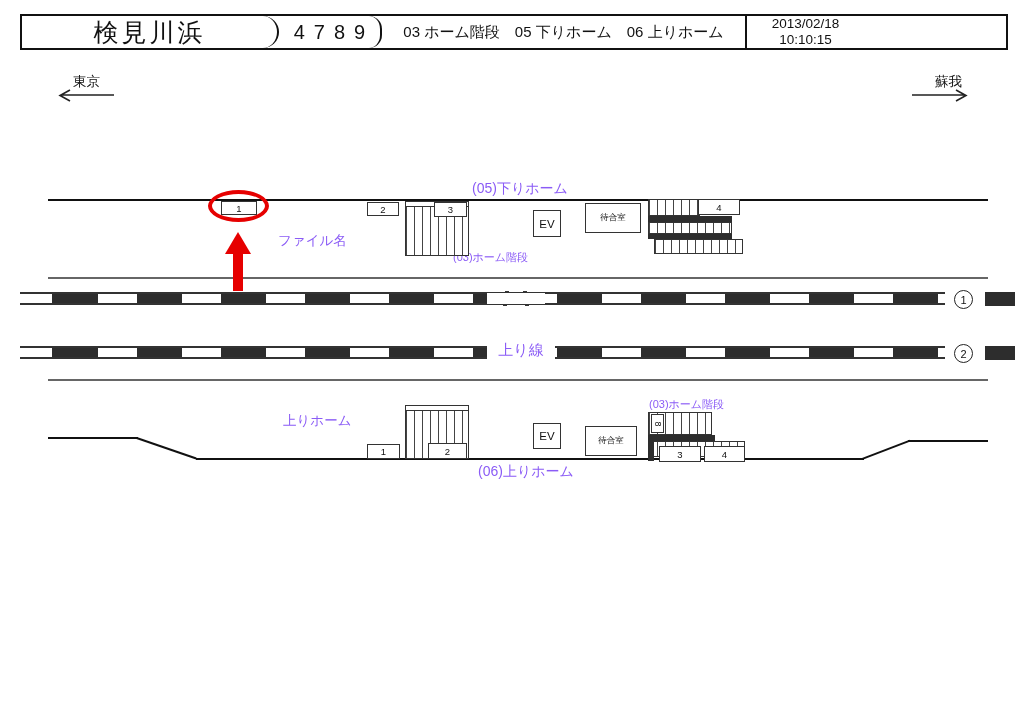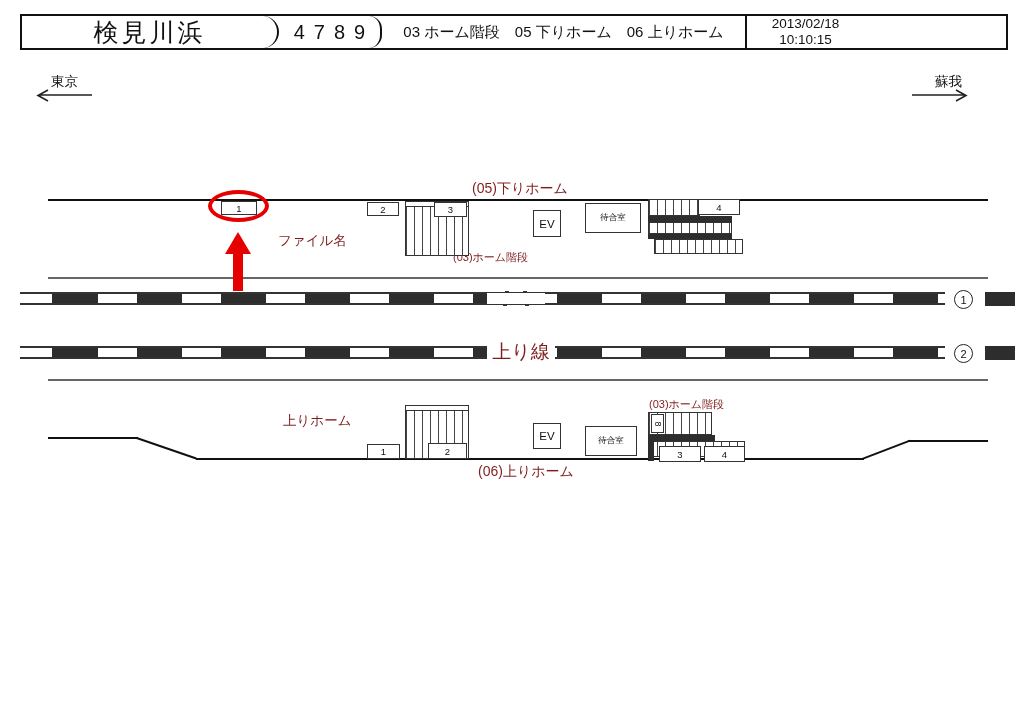--- a/index.html
+++ b/index.html
@@ -14,21 +14,21 @@
   .file-label{font-size:7.5px;line-height:8px;}
   .file-name{font-size:10.5px;margin:7px 0 0 14px;}
   .station{font-size:25px;letter-spacing:3px;}
   .stnum{font-size:20px;letter-spacing:9px;padding-left:9px;}
   .pages{font-size:15px;}
   .dt{flex-direction:column;font-size:13.5px;line-height:16px;}
   
   .hline{border-top-style:solid;height:0;}
   .thick{border-top-width:2.5px;border-top-color:#111;}
   .thin{border-top-width:2px;border-top-color:#666;}
-  .lab{white-space:nowrap;color:#7f1d1d;}
+  .lab{white-space:nowrap;color:#8b5cf6;}
   .signbox{background:#fff;border:1.5px solid #333;display:flex;align-items:center;justify-content:center;
            font-size:9.5px;z-index:4;}
   .stripes{background:repeating-linear-gradient(90deg,#444 0px,#444 1.5px,#fff 1.5px,#fff 8px);
            border:1.5px solid #333;z-index:2;}
   .dark{background:#2d2d2d;z-index:3;}
   .track{border-top:2px solid #333;border-bottom:2px solid #333;
          background:repeating-linear-gradient(90deg,#2d2d2d 0px,#2d2d2d 45px,#ffffff 45px,#ffffff 84px);
          background-position:33px 0;}
   .circnum{width:19px;height:19px;border:1.6px solid #222;border-radius:50%;background:#fff;
            display:flex;align-items:center;justify-content:center;font-size:11px;z-index:4;}
@@ -57,21 +57,21 @@
     </div>
     <div class="hcell pages" style="width:365px;">
       <span>03 ホーム階段　05 下りホーム　06 上りホーム</span>
     </div>
     <div class="hcell dt" style="width:117px;">
       <span>2013/02/18</span>
       <span>10:10:15</span>
     </div>
   </div>
 
-  <div class="abs dirbox" style="left:34px;top:74px;">
+  <div class="abs dirbox" style="left:56px;top:74px;">
     <span class="t" style="margin-left:17px;">東京</span>
     <svg width="60" height="14">
       <path d="M58 6 H5 M14 1 L4 6.5 L14 12" stroke="#222" stroke-width="1.6" fill="none"></path>
     </svg>
   </div>
   <div class="abs dirbox" style="left:910px;top:74px;">
     <span class="t" style="margin-left:25px;">蘇我</span>
     <svg width="60" height="14">
       <path d="M2 6 H55 M46 1 L56 6.5 L46 12" stroke="#222" stroke-width="1.6" fill="none"></path>
     </svg>
@@ -114,21 +114,21 @@
     <div class="frag" style="left:36px;top:-2px;"></div>
     <div class="frag" style="left:16px;bottom:-2px;"></div>
     <div class="frag" style="left:38px;bottom:-2px;"></div>
   </div>
   <div class="abs circnum" style="left:954px;top:290px;">
     <span>1</span>
   </div>
   <div class="abs dark" style="left:985px;top:292px;width:30px;height:14px;"></div>
 
   <div class="abs track" style="left:20px;top:346px;width:925px;height:13px;"></div>
-  <div class="abs cover lab" style="left:487px;top:341px;width:68px;height:21px;display:flex;align-items:center;justify-content:center;font-size:19px;">
+  <div class="abs cover lab" style="left:487px;top:341px;width:68px;height:21px;display:flex;justify-content:center;font-size:15px;">
     <span>上り線</span>
   </div>
   <div class="abs circnum" style="left:954px;top:344px;">
     <span>2</span>
   </div>
   <div class="abs dark" style="left:985px;top:346px;width:30px;height:14px;"></div>
 
   <div class="abs hline thin" style="left:48px;top:379px;width:940px;"></div>
   <div class="abs hline thick" style="left:48px;top:437px;width:90px;"></div>
   <div class="abs hline thick slant" style="left:137px;top:437px;width:63px;transform:rotate(19deg);"></div>

